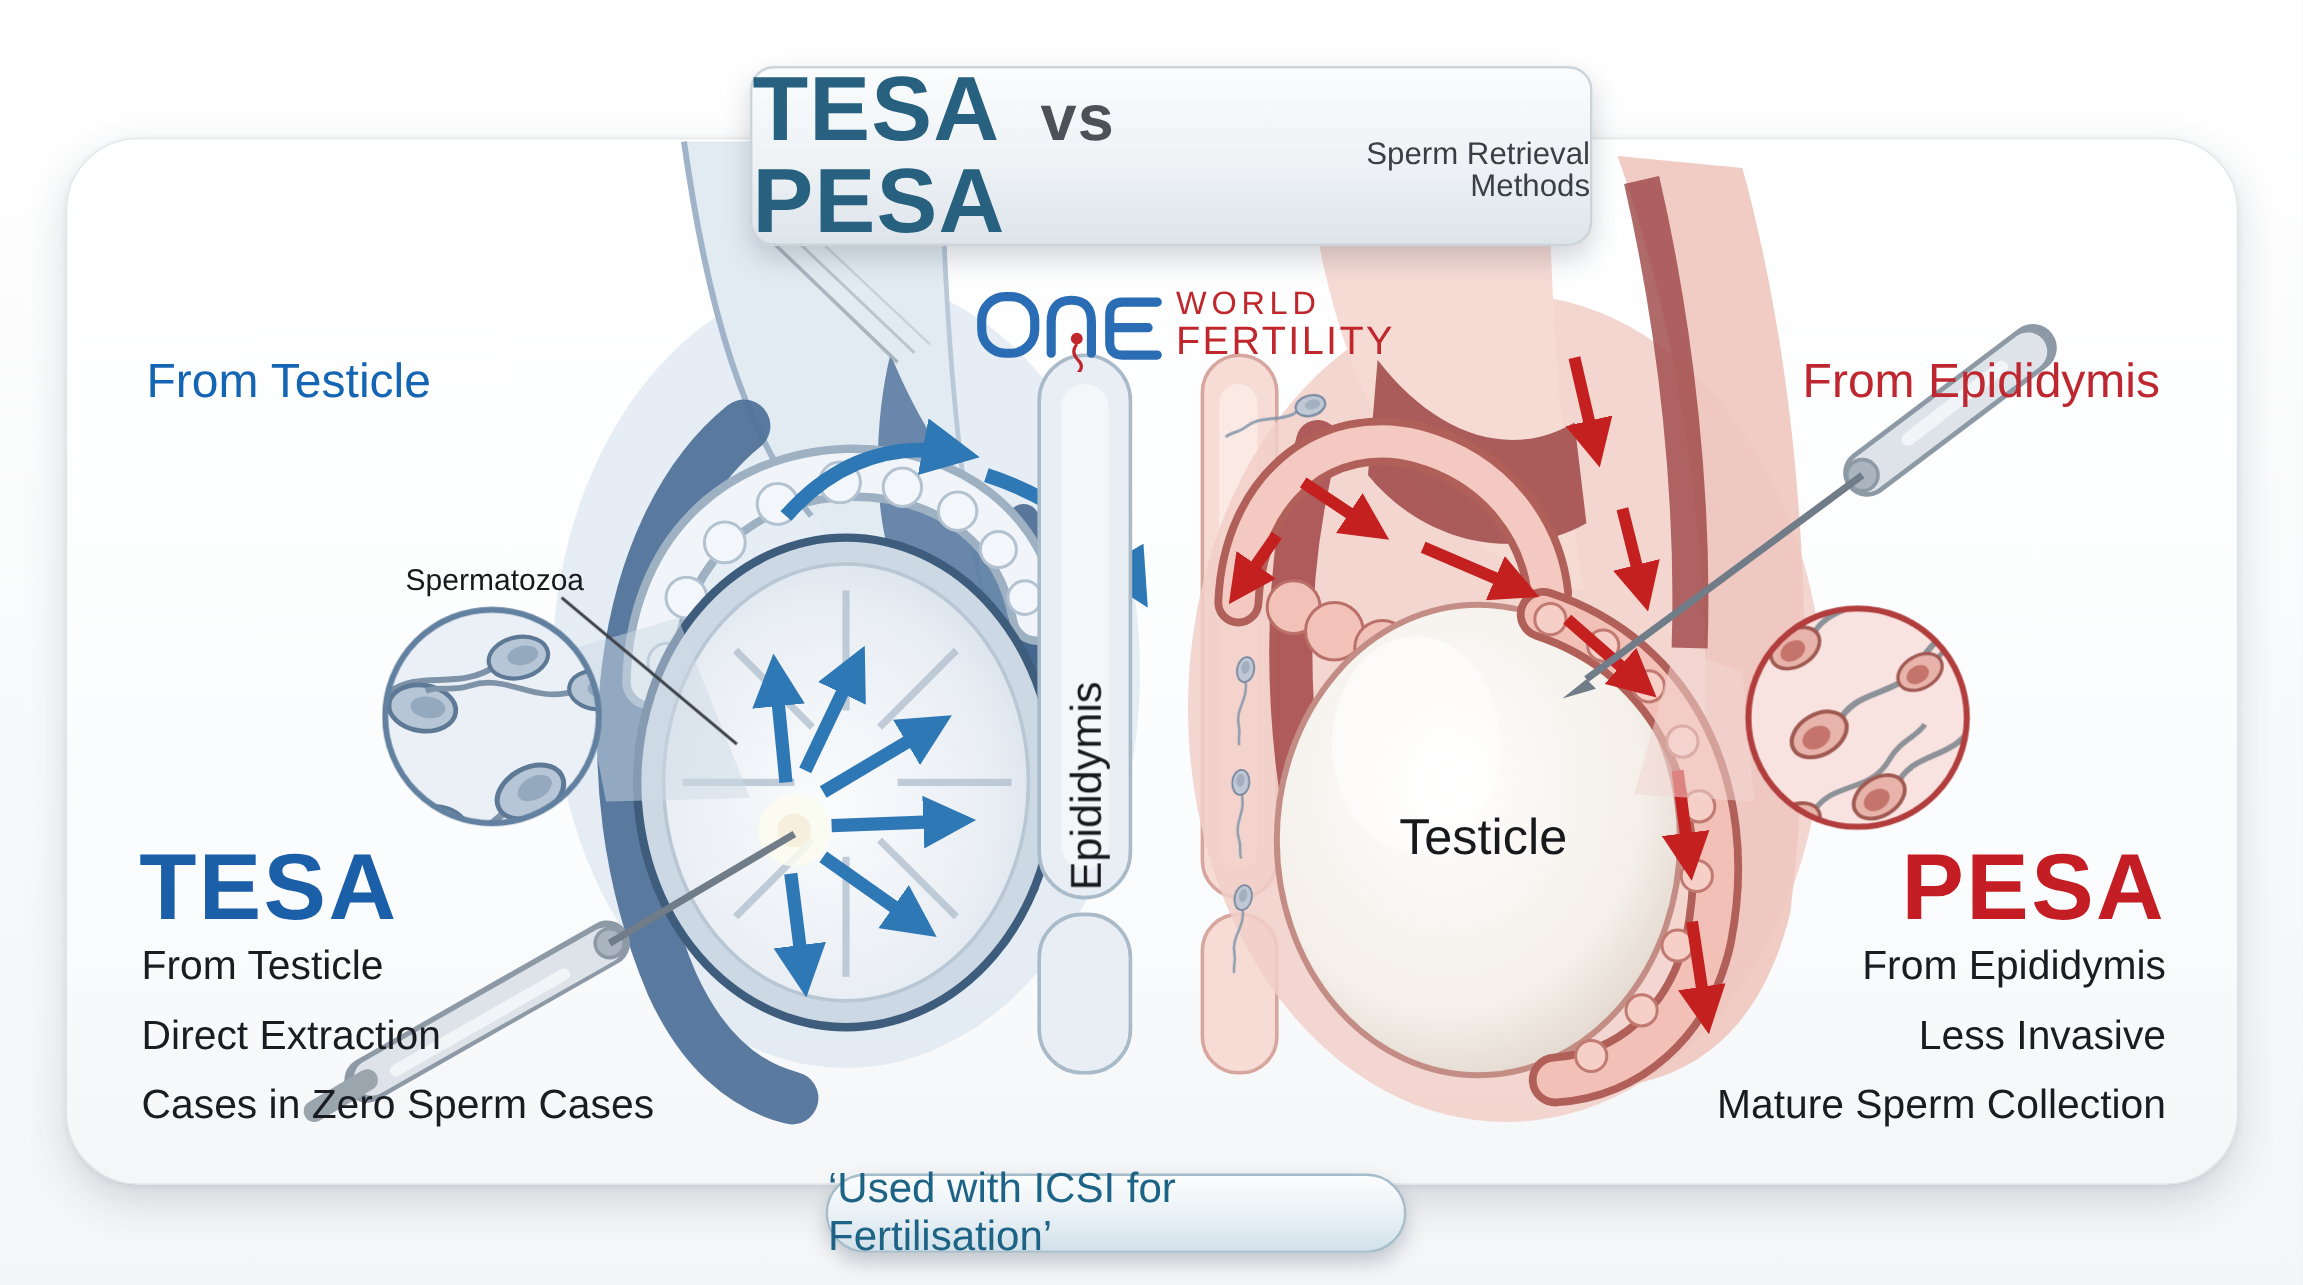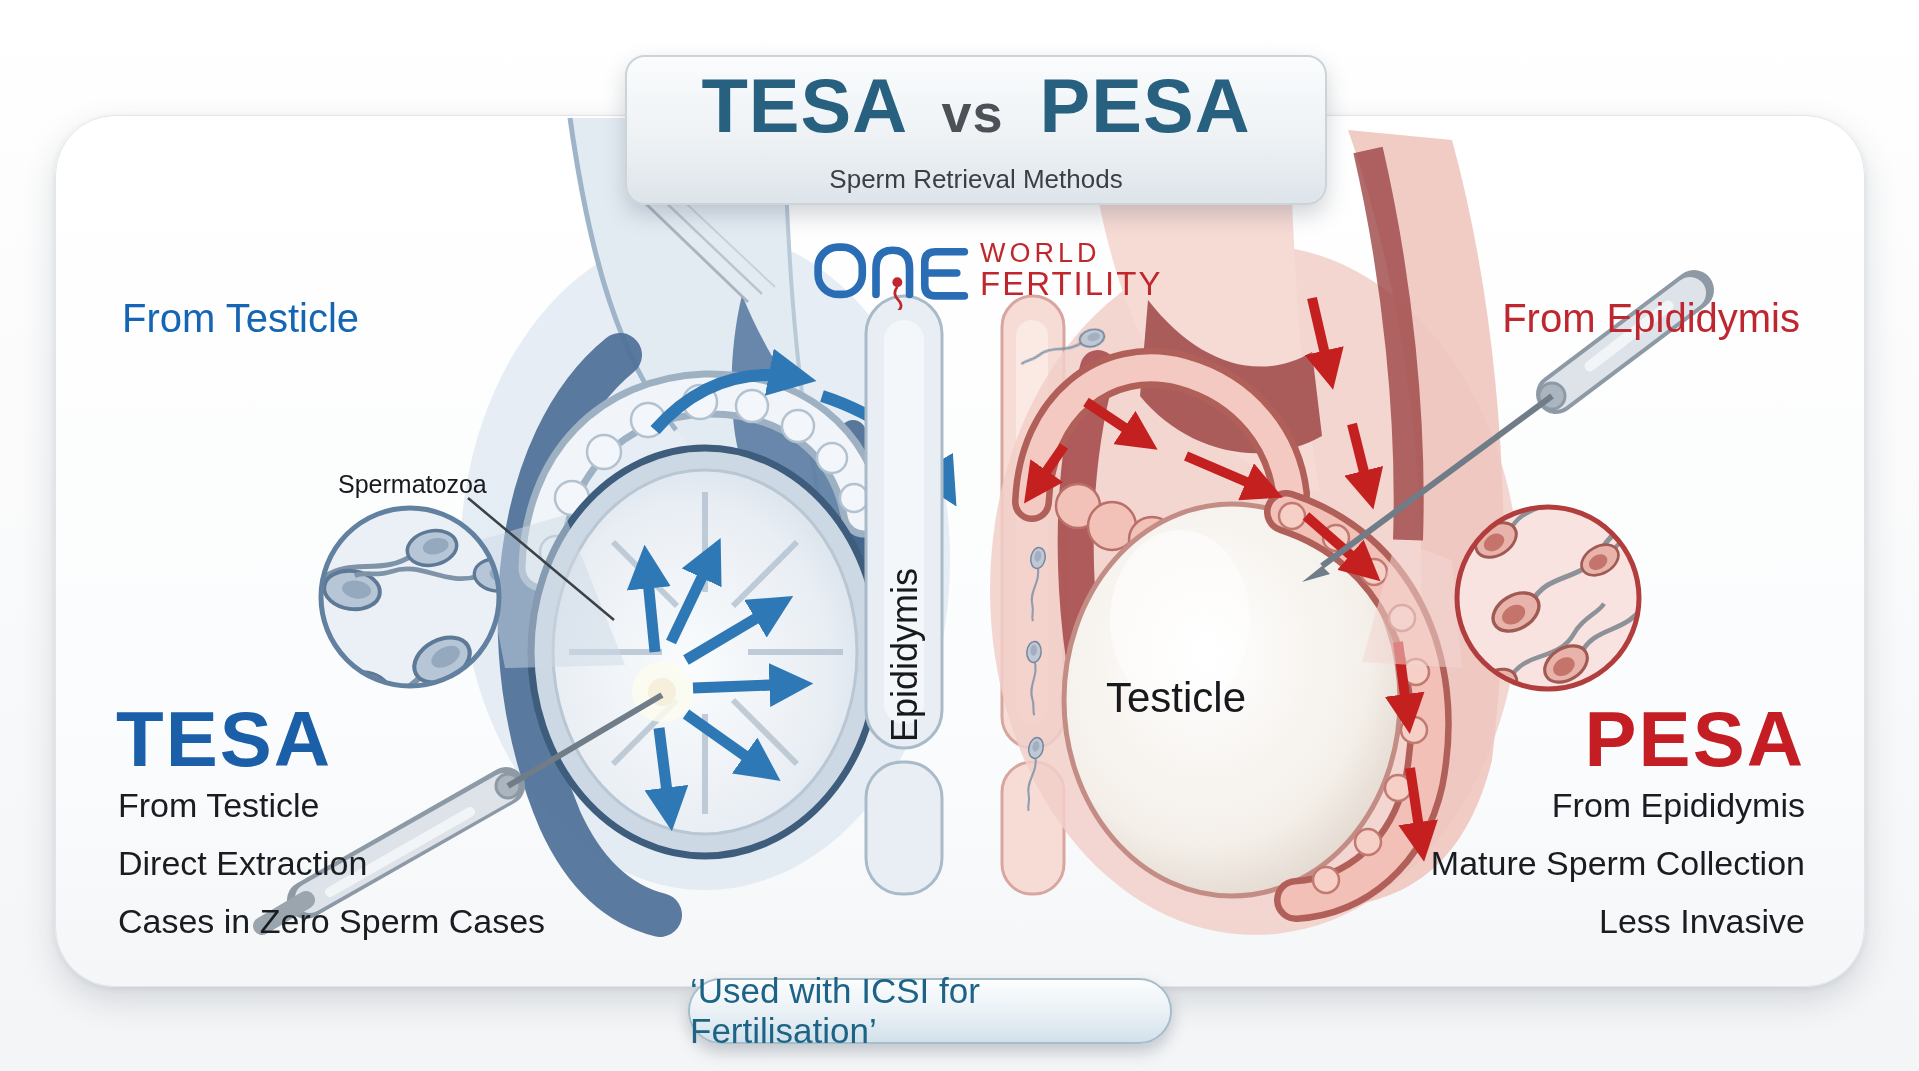--- a/index.html
+++ b/index.html
@@ -14,37 +14,37 @@
 
   svg.art { position:absolute; left:0; top:0; z-index:2; pointer-events:none; }
 
   .label { position:absolute; z-index:5; white-space:nowrap; }
 
   
   .banner { position:absolute; left:625px; top:55px; width:702px; height:150px; z-index:6;
             background:linear-gradient(180deg,#fafcfd 0%,#eef2f5 55%,#dde4ea 100%);
             border:2px solid #ccd3d9; border-radius:20px;
             box-shadow:0 10px 22px rgba(50,65,80,.22);
-            display:flex; flex-direction:column; align-items:center; justify-content:center; }
+            display:flex; flex-direction:row; align-items:center; justify-content:center; }
   .banner-title { font-size:76px; font-weight:bold; color:#27617f; letter-spacing:1px; line-height:1; }
   .banner-title .vs { font-size:54px; font-weight:600; color:#4b5157; margin:0 14px; }
   .banner-sub { font-size:26px; font-weight:500; color:#3a3f45; margin-top:22px; line-height:1;text-align:right; }
 
   
   .logo { position:absolute; left:812px; top:230px; z-index:6; display:flex; align-items:center; }
   .logo-words { margin-left:8px; color:#c0272d; font-weight:normal; line-height:1.05; }
   .logo-w1 { font-size:27px; letter-spacing:4px; }
   .logo-w2 { font-size:33px; letter-spacing:2px; }
 
   .corner-label { font-size:40px; font-weight:500; }
   .corner-left  { left:122px; top:296px; color:#1565b5; }
   .corner-right { right:119px; top:296px; color:#bf2730; }
 
   .spermatozoa { left:338px; top:450px; font-size:25px; color:#17191c;margin-top:20px; }
-  .testicle    { left:1106px; top:674px; width:200px; text-align:left; font-size:42px; color:#17191c; }
+  .testicle    { left:1106px; top:674px; width:200px; text-align:right; font-size:42px; color:#17191c; }
   .epi-vert    { left:884px; top:742px; width:220px; font-size:36px; color:#17191c;
                  transform:rotate(-90deg); transform-origin:0 0; }
 
   .method-head { font-size:78px; font-weight:bold; letter-spacing:2px; line-height:1; }
   .head-left   { left:116px; top:700px; color:#1b5fa8; }
   .head-right  { right:114px; top:700px; color:#c41d23; text-align:right; }
   .method-list { font-size:34px; color:#191c20; line-height:58px; }
   .list-left   { left:118px; top:776px; }
   .list-right  { right:114px; top:776px; text-align:right; }
 
@@ -315,19 +315,19 @@
   <div class="label method-head head-left">TESA</div>
   <div class="label method-list list-left">
     <div>From Testicle</div>
     <div>Direct Extraction</div>
     <div>Cases in Zero Sperm Cases</div>
   </div>
 
   <div class="label method-head head-right">PESA</div>
   <div class="label method-list list-right">
     <div>From Epididymis</div>
+    <div>Less Invasive</div>
     <div>Mature Sperm Collection</div>
-    <div>Less Invasive</div>
   </div>
 
   <div class="badge">‘Used with ICSI for Fertilisation’</div>
 
 </div>
 
 </body></html>

